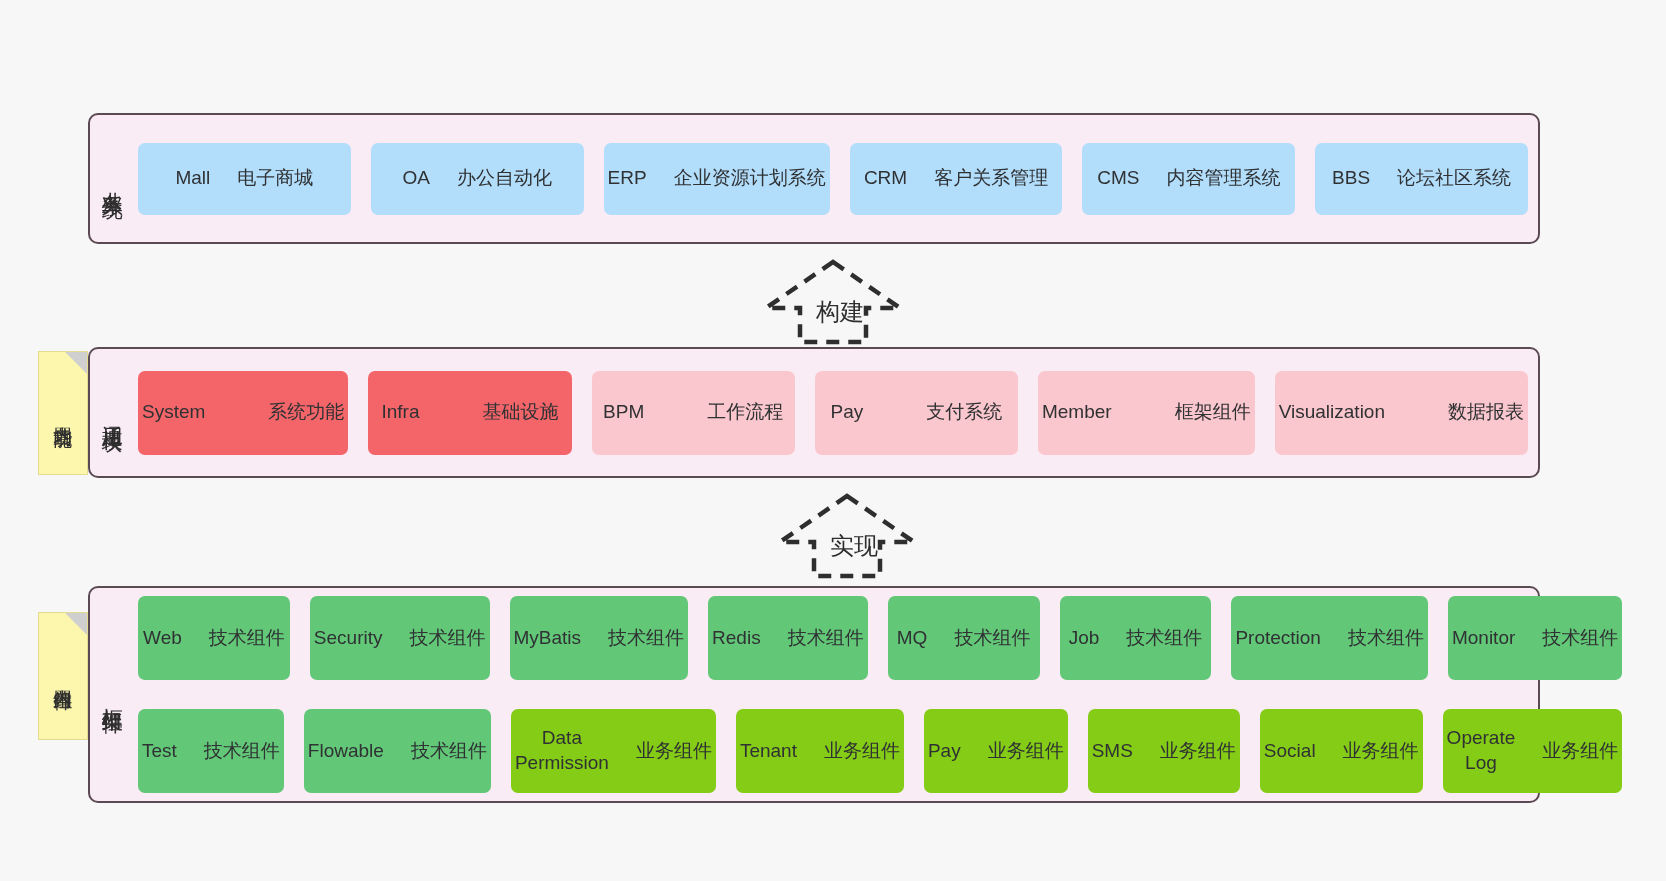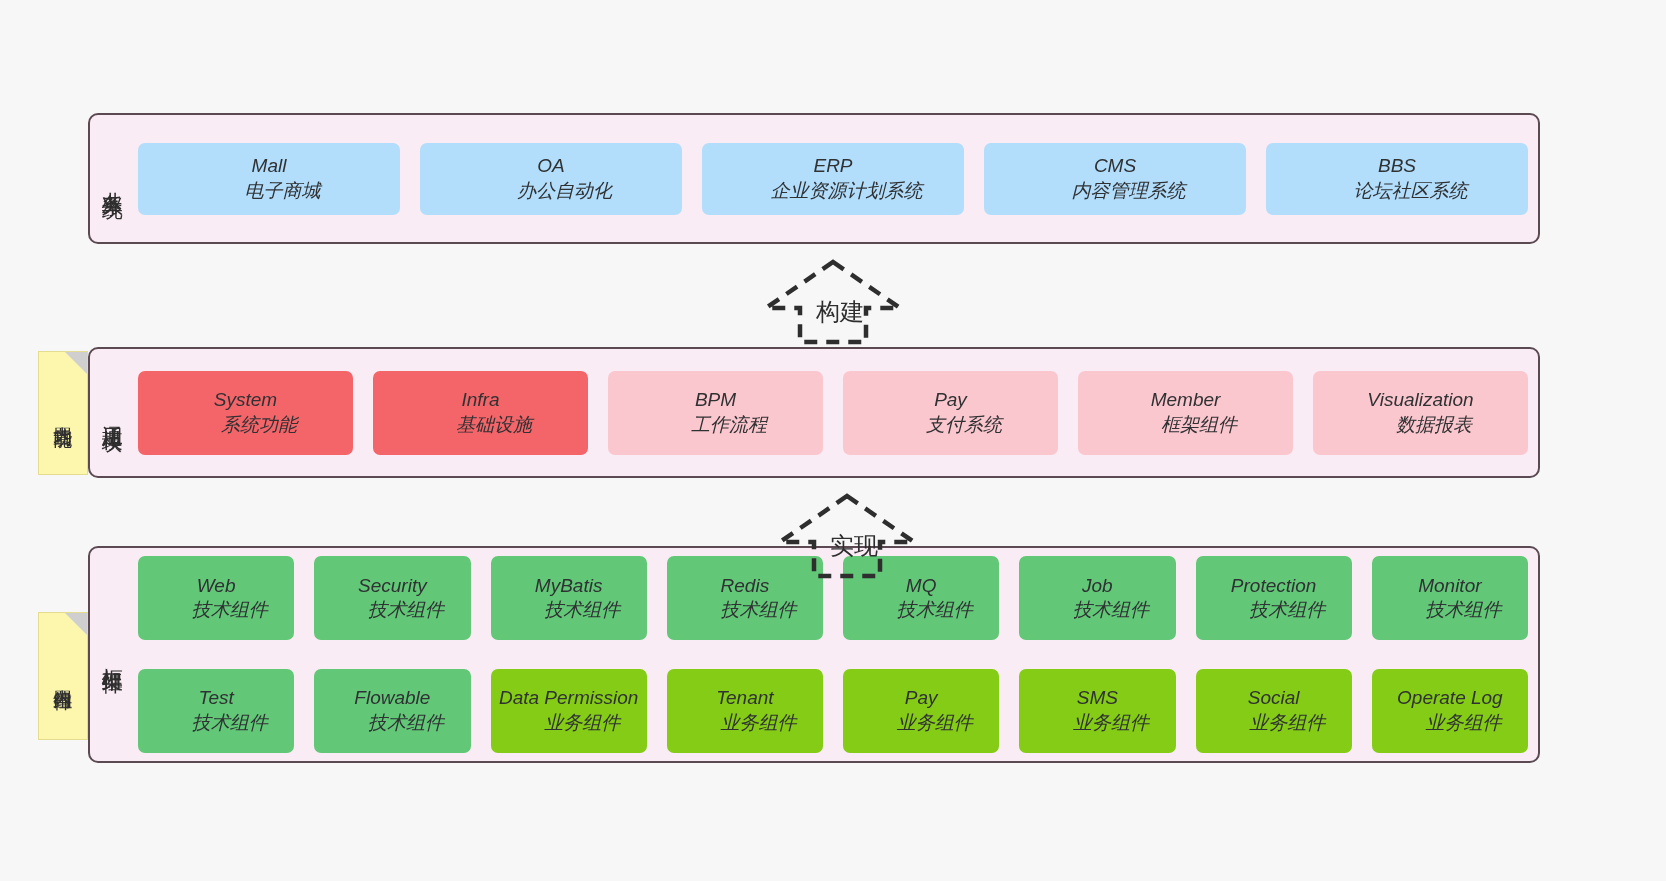--- a/index.html
+++ b/index.html
@@ -62,52 +62,51 @@
     gap: 20px;
   }
   .box-row + .box-row { margin-top: 0px; }
 
   
   .node {
     flex: 1 1 0;
     box-sizing: border-box;
     border-radius: 7px;
     display: flex;
-    flex-direction: column;
+    flex-direction: row;
     align-items: center;
     justify-content: center;
     text-align: center;
     color: #2f3133;
     font-size: 19px;
     line-height: 1.28;
     padding: 4px 4px;
     user-select: none;
-    font-style: italic;
   }
   .node .n-en { white-space: normal; }
   .node .n-cn { white-space: nowrap; margin-left: 27px; }
 
   .node.blue        { background: #b2ddfb; }
   .node.red         { background: #f4656a; }
   .node.pink        { background: #fbc7ce; }
   .node.green       { background: #62c878; }
   .node.lightgreen  { background: #84cc16; }
 
   
   #layer-business  { left: 88px;  top: 113px; width: 1452px; height: 131px; }
   #layer-common    { left: 88px;  top: 347px; width: 1452px; height: 131px; }
-  #layer-framework { left: 88px;  top: 546px; width: 1452px; height: 217px; justify-content: center; }
+  #layer-framework { left: 88px;  top: 586px; width: 1452px; height: 217px; }
 
   #layer-business .box-row  { height: 72px; }
   #layer-common   .box-row  { height: 86px; }
   #layer-framework .box-row { height: 84px; }
   #layer-framework .layer-body { justify-content: center; gap: 12px; }
 
   #layer-business .node  { height: 72px; }
-  #layer-common   .node  { height: 84px; }
+  #layer-common   .node  { height: 84px; gap: 36px; }
   #layer-framework .node { height: 84px; }
 
   
   .sticky {
     position: absolute;
     box-sizing: border-box;
     width: 50px;
     background: #fcf7ad;
     border: 1px solid #e4dd8f;
     display: flex;
@@ -166,20 +165,24 @@
         </div>
         <div class="node blue">
           <span class="n-en">OA</span>
           <span class="n-cn">办公自动化</span>
         </div>
         <div class="node blue">
           <span class="n-en">ERP</span>
           <span class="n-cn">企业资源计划系统</span>
         </div>
         <div class="node blue">
+          <span class="n-en">CRM</span>
+          <span class="n-cn">客户关系管理</span>
+        </div>
+        <div class="node blue">
           <span class="n-en">CMS</span>
           <span class="n-cn">内容管理系统</span>
         </div>
         <div class="node blue">
           <span class="n-en">BBS</span>
           <span class="n-cn">论坛社区系统</span>
         </div>
       </div>
     </div>
   </div>

